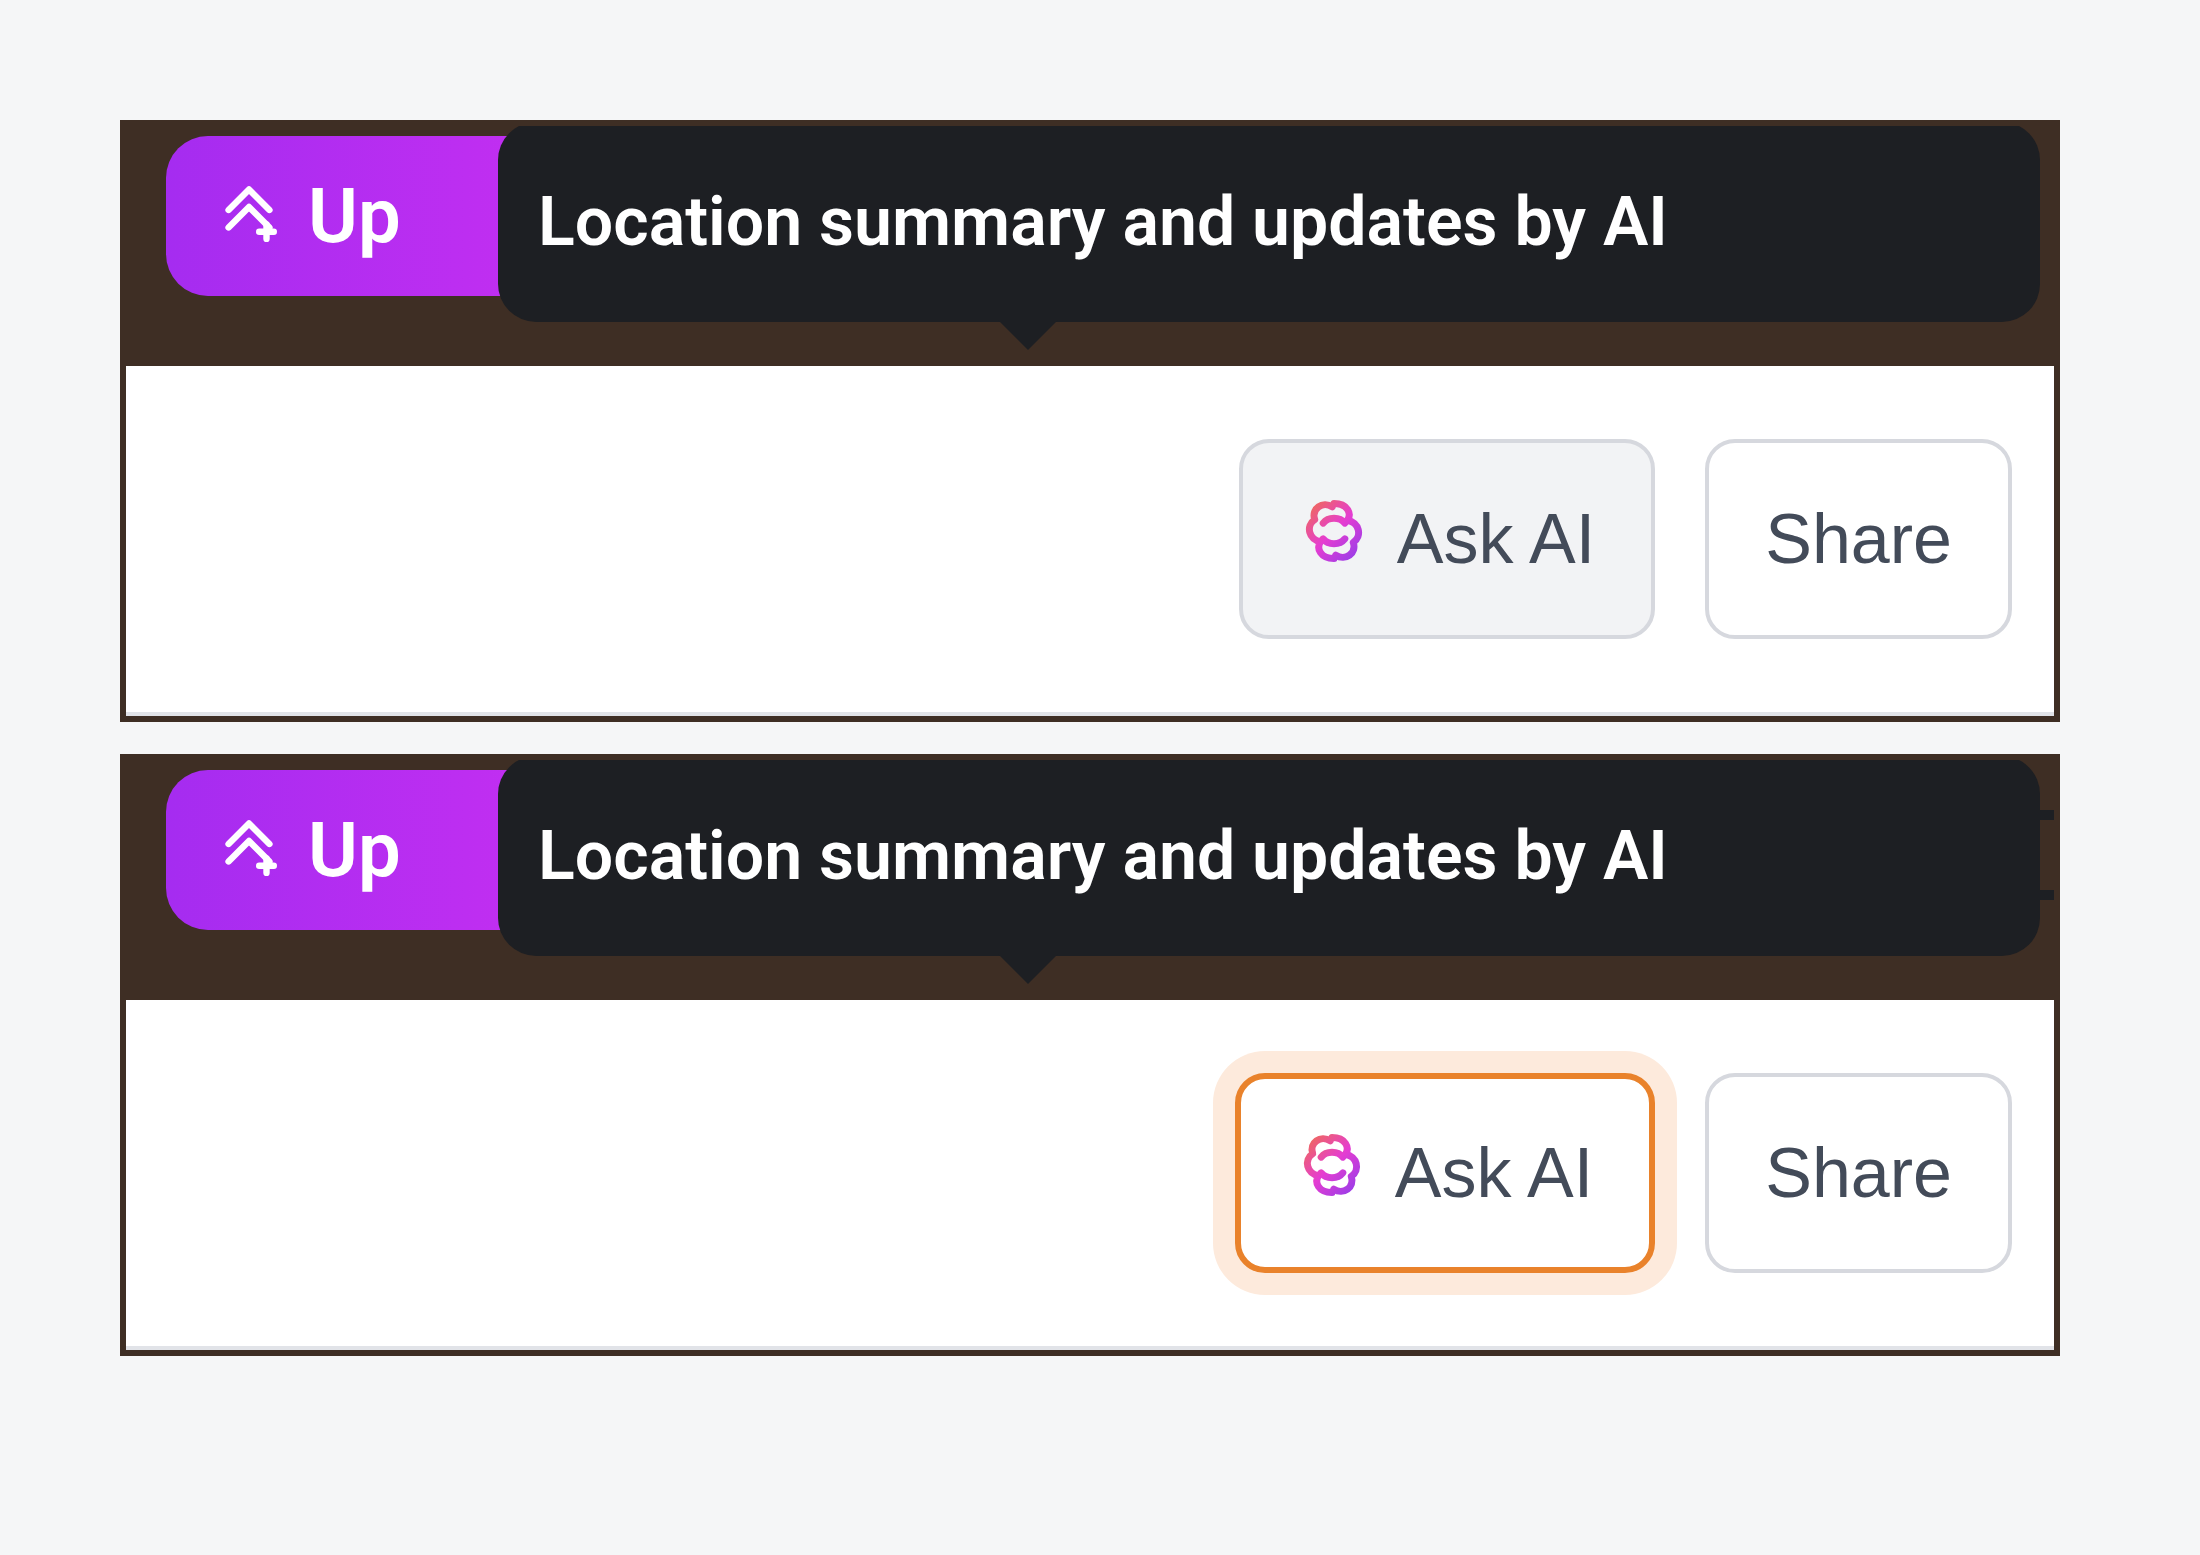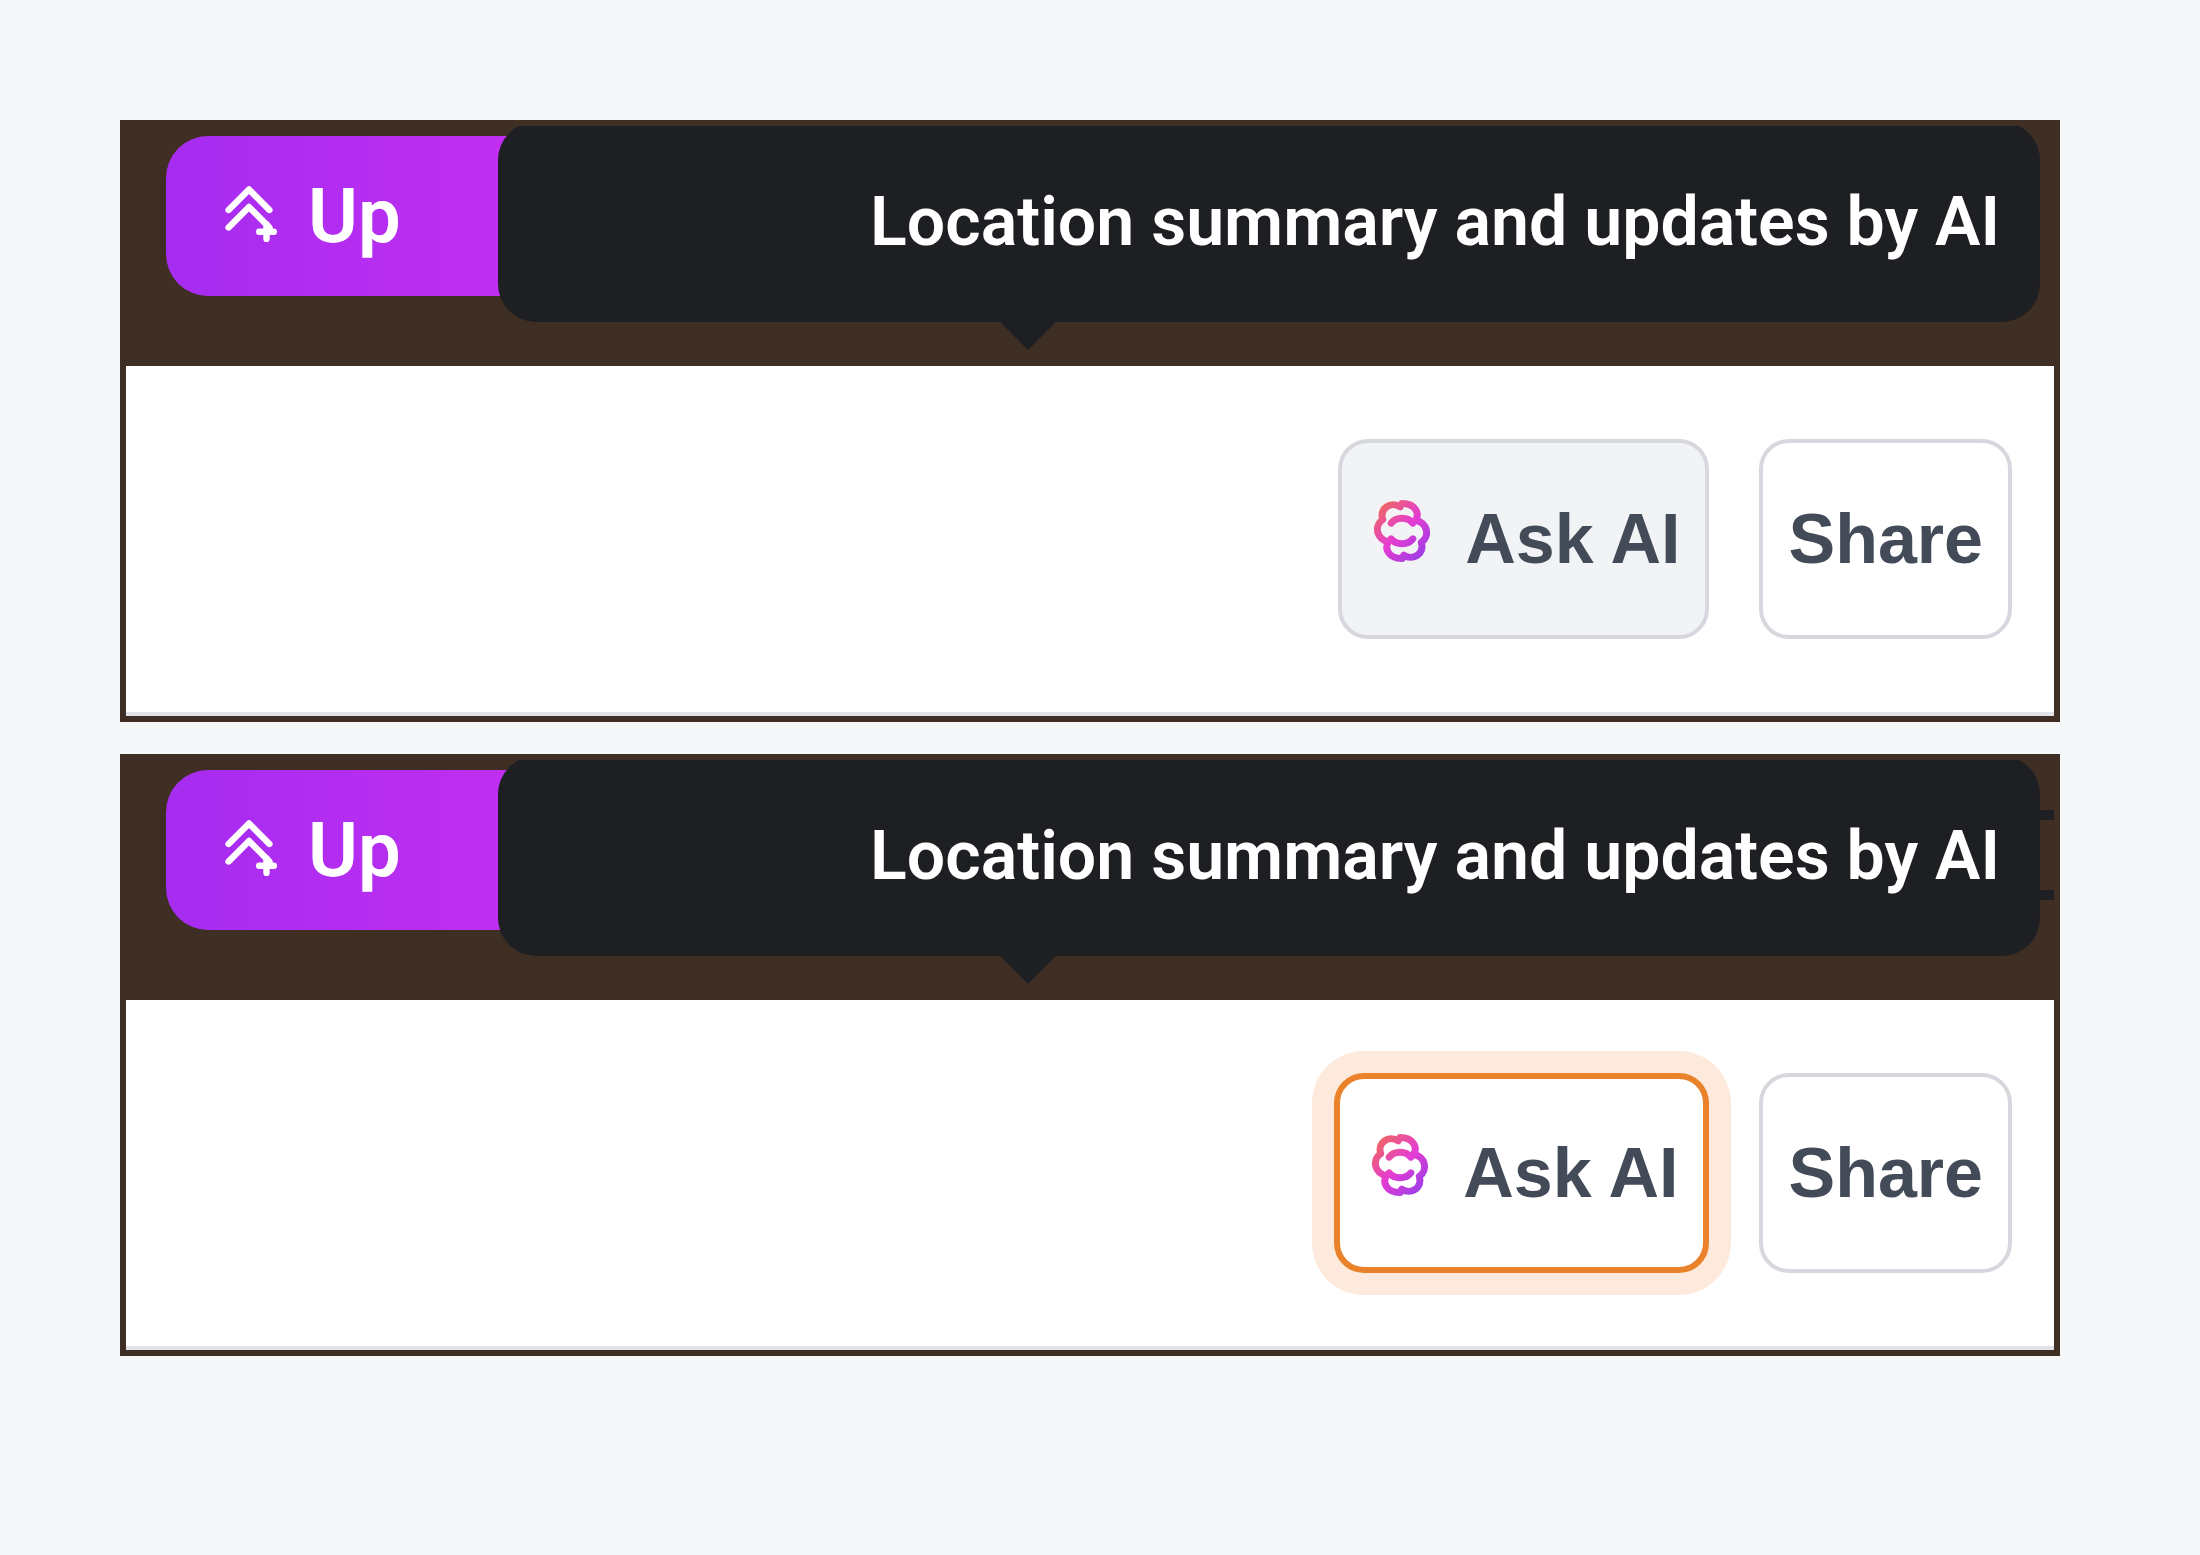--- a/index.html
+++ b/index.html
@@ -60,21 +60,21 @@
     position: absolute;
     top: -4px;
     left: 372px;
     right: 14px;
     height: 200px;
     background: var(--tooltip-bg);
     color: var(--tooltip-text);
     border-radius: 38px;
     display: flex;
     align-items: center;
-    justify-content: flex-end;
+    justify-content: flex-start;
     font-size: 68px;
     font-weight: 600;
     padding: 0 40px;
     white-space: nowrap;
   }
   .tooltip-arrow {
     position: absolute;
     bottom: -28px;
     left: 500px;
     width: 0; height: 0;
@@ -90,27 +90,27 @@
     justify-content: flex-end;
     gap: 50px;
     padding: 0 42px 0 80px;
     border-bottom: 4px solid var(--row-divider);
   }
   .btn {
     display: inline-flex;
     align-items: center;
     gap: 28px;
     height: 200px;
-    padding: 0 25px;
+    padding: 0 56px;
     border-radius: 30px;
     border: 4px solid var(--btn-border);
     background: #fff;
     color: var(--btn-text);
     font-size: 70px;
-    font-weight: 700;
+    font-weight: 400;
     cursor: pointer;
   }
   .btn.hovered {
     background: var(--btn-hover-bg);
   }
   .btn.focused {
     border: 6px solid var(--btn-focus-border);
     box-shadow: 0 0 0 22px var(--btn-focus-ring);
     background: #fff;
   }

